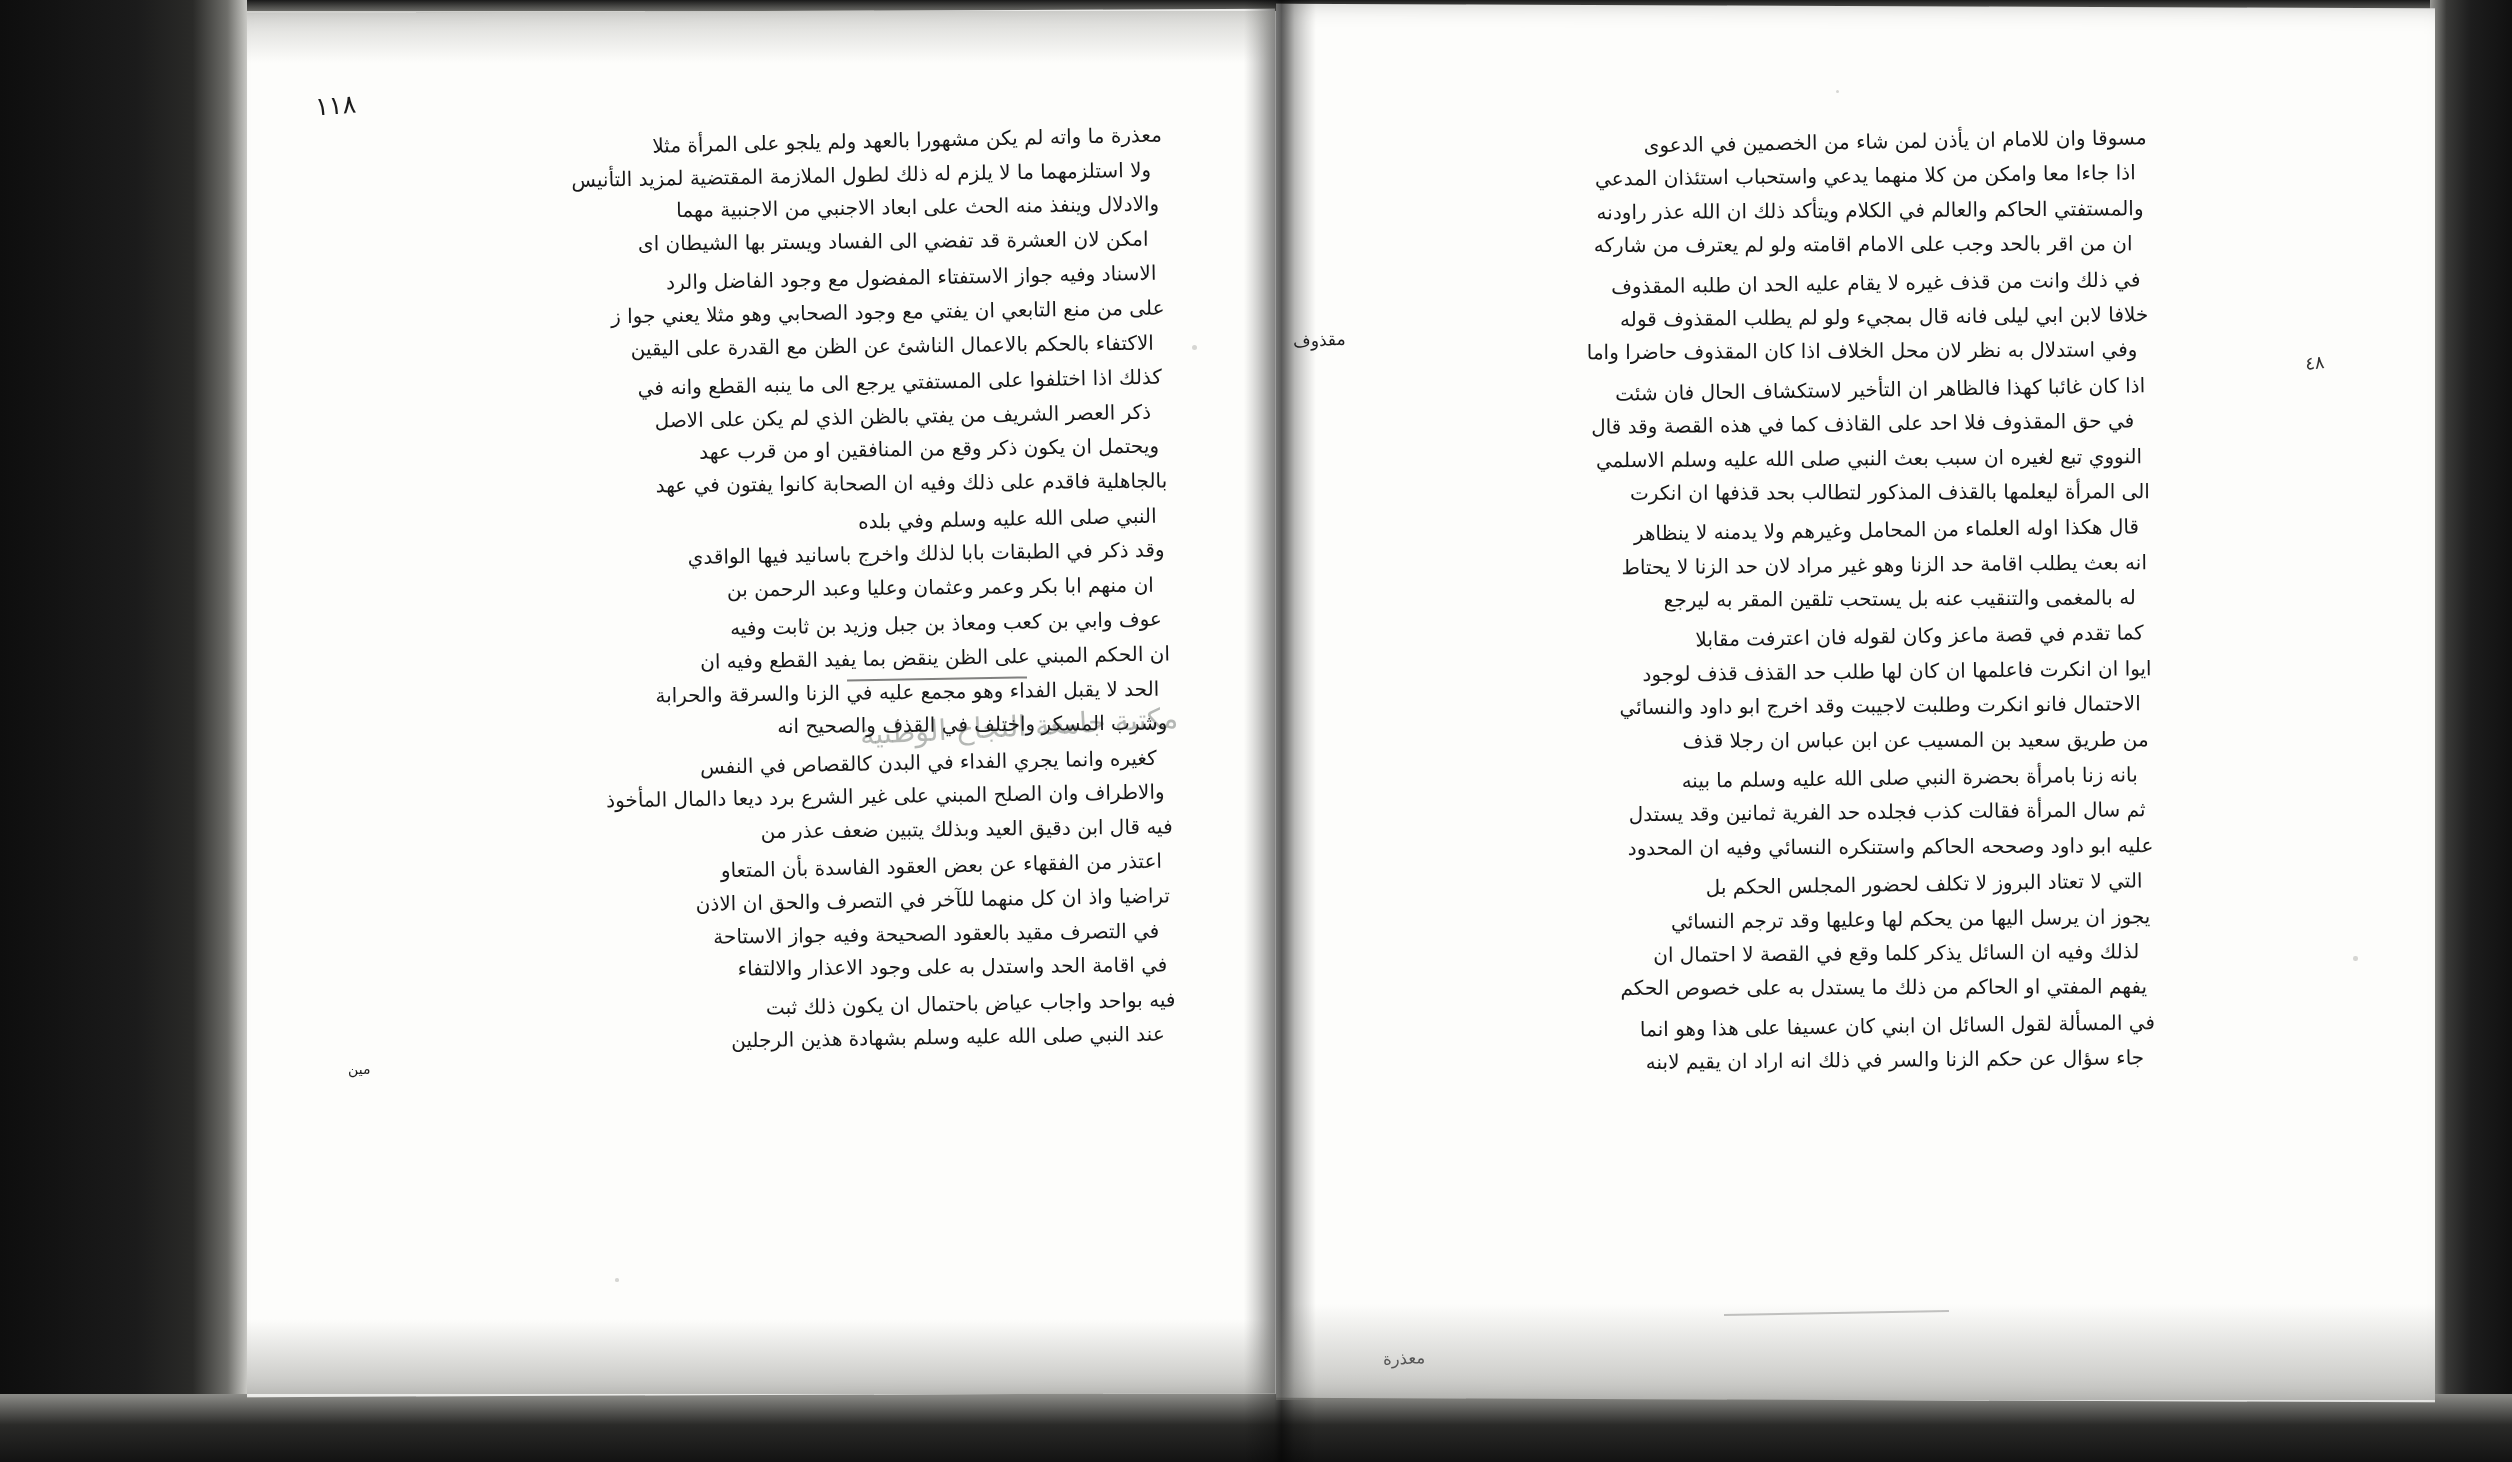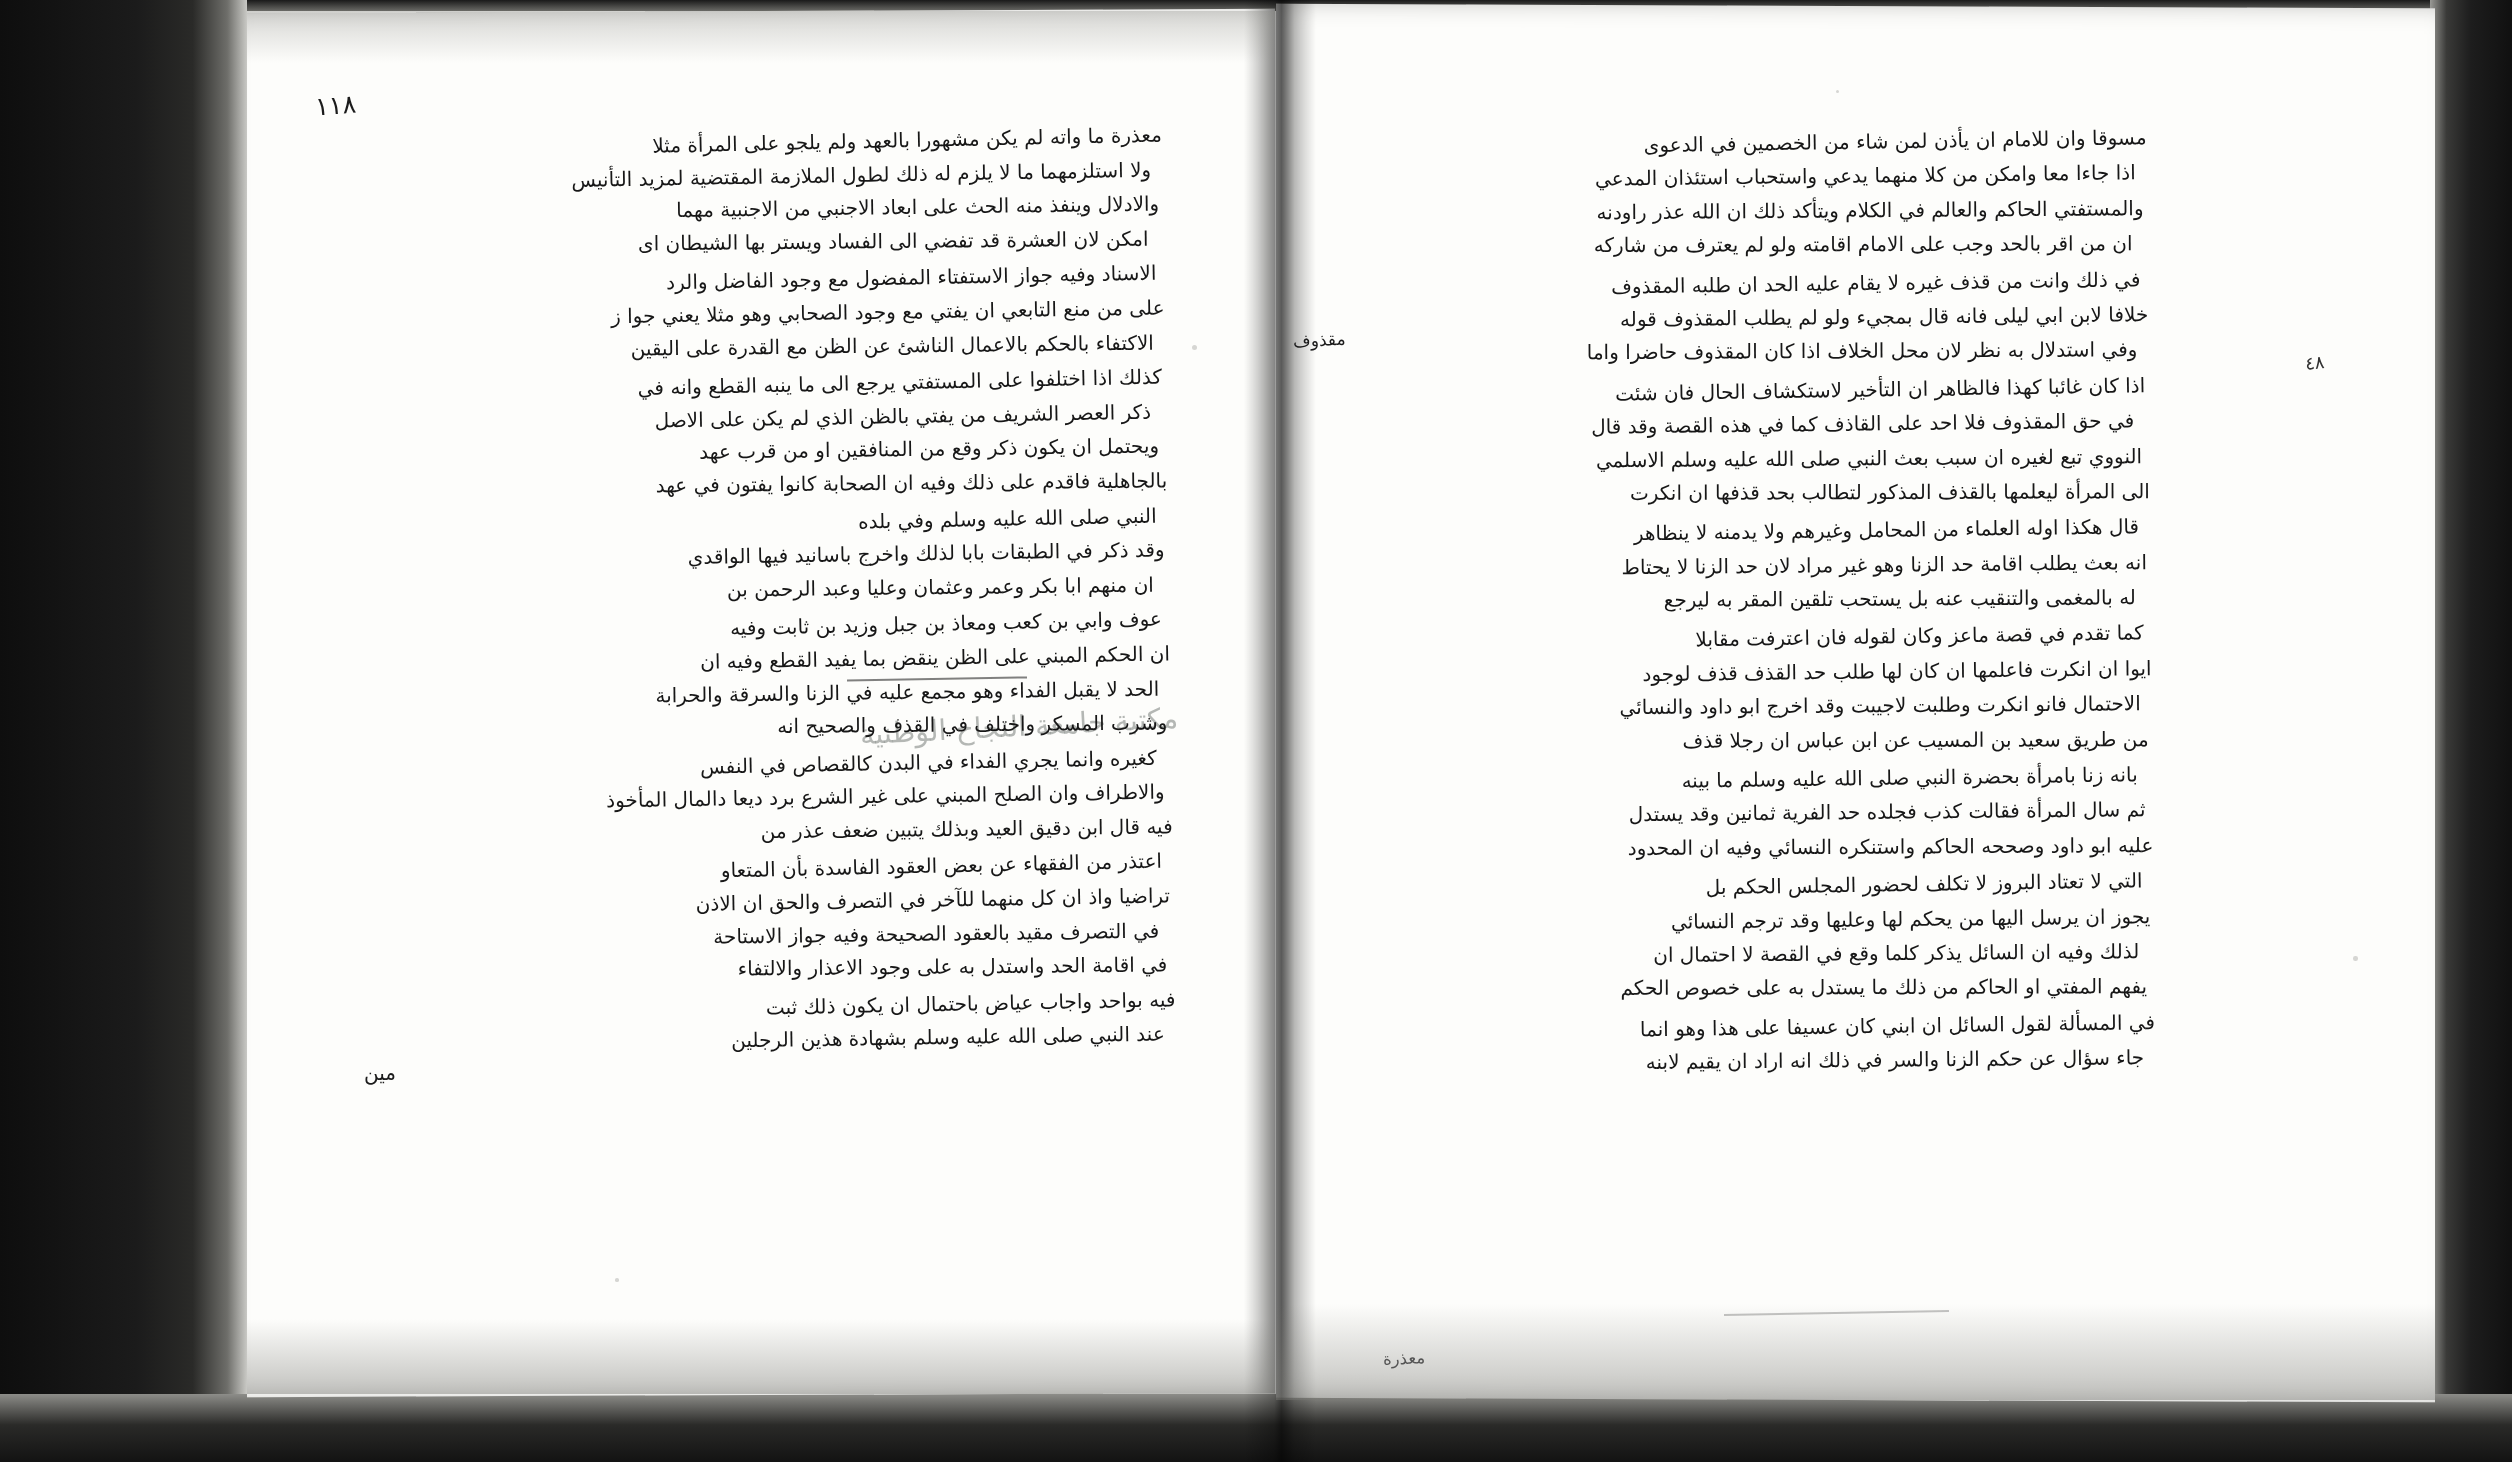--- a/index.html
+++ b/index.html
@@ -121,21 +121,21 @@
     position: absolute;
     color: #1b1b1b;
     font-size: 19.5px;
     font-family: "DejaVu Sans", sans-serif;
     direction: rtl;
   }
   #folio-left  { left: 315px;  top: 90px;  font-size: 25.5px; transform: rotate(-4deg); }
   #mark-right  { left: 2305px; top: 352px;  font-size: 18px; color: #333; transform: rotate(-6deg); }
   #note-right-top { left: 1293px; top: 330px; font-size: 17px; transform: rotate(-3deg); }
   #note-bottom-gutter { left: 1383px; top: 1349px; font-size: 16.5px; color: #555; transform: rotate(-2deg); }
-  #note-left-inner { left: 364px; top: 1061px; font-size: 20px; }
+  #note-left-inner { left: 348px; top: 1061px; font-size: 14px; }
 
   
   #watermark {
     position: absolute;
     left: 809px; top: 701px;
     width: 420px; height: 52px;
     transform: rotate(-3deg);
     color: rgba(120,125,122,.55);
     font-size: 28.5px;
     direction: rtl;

